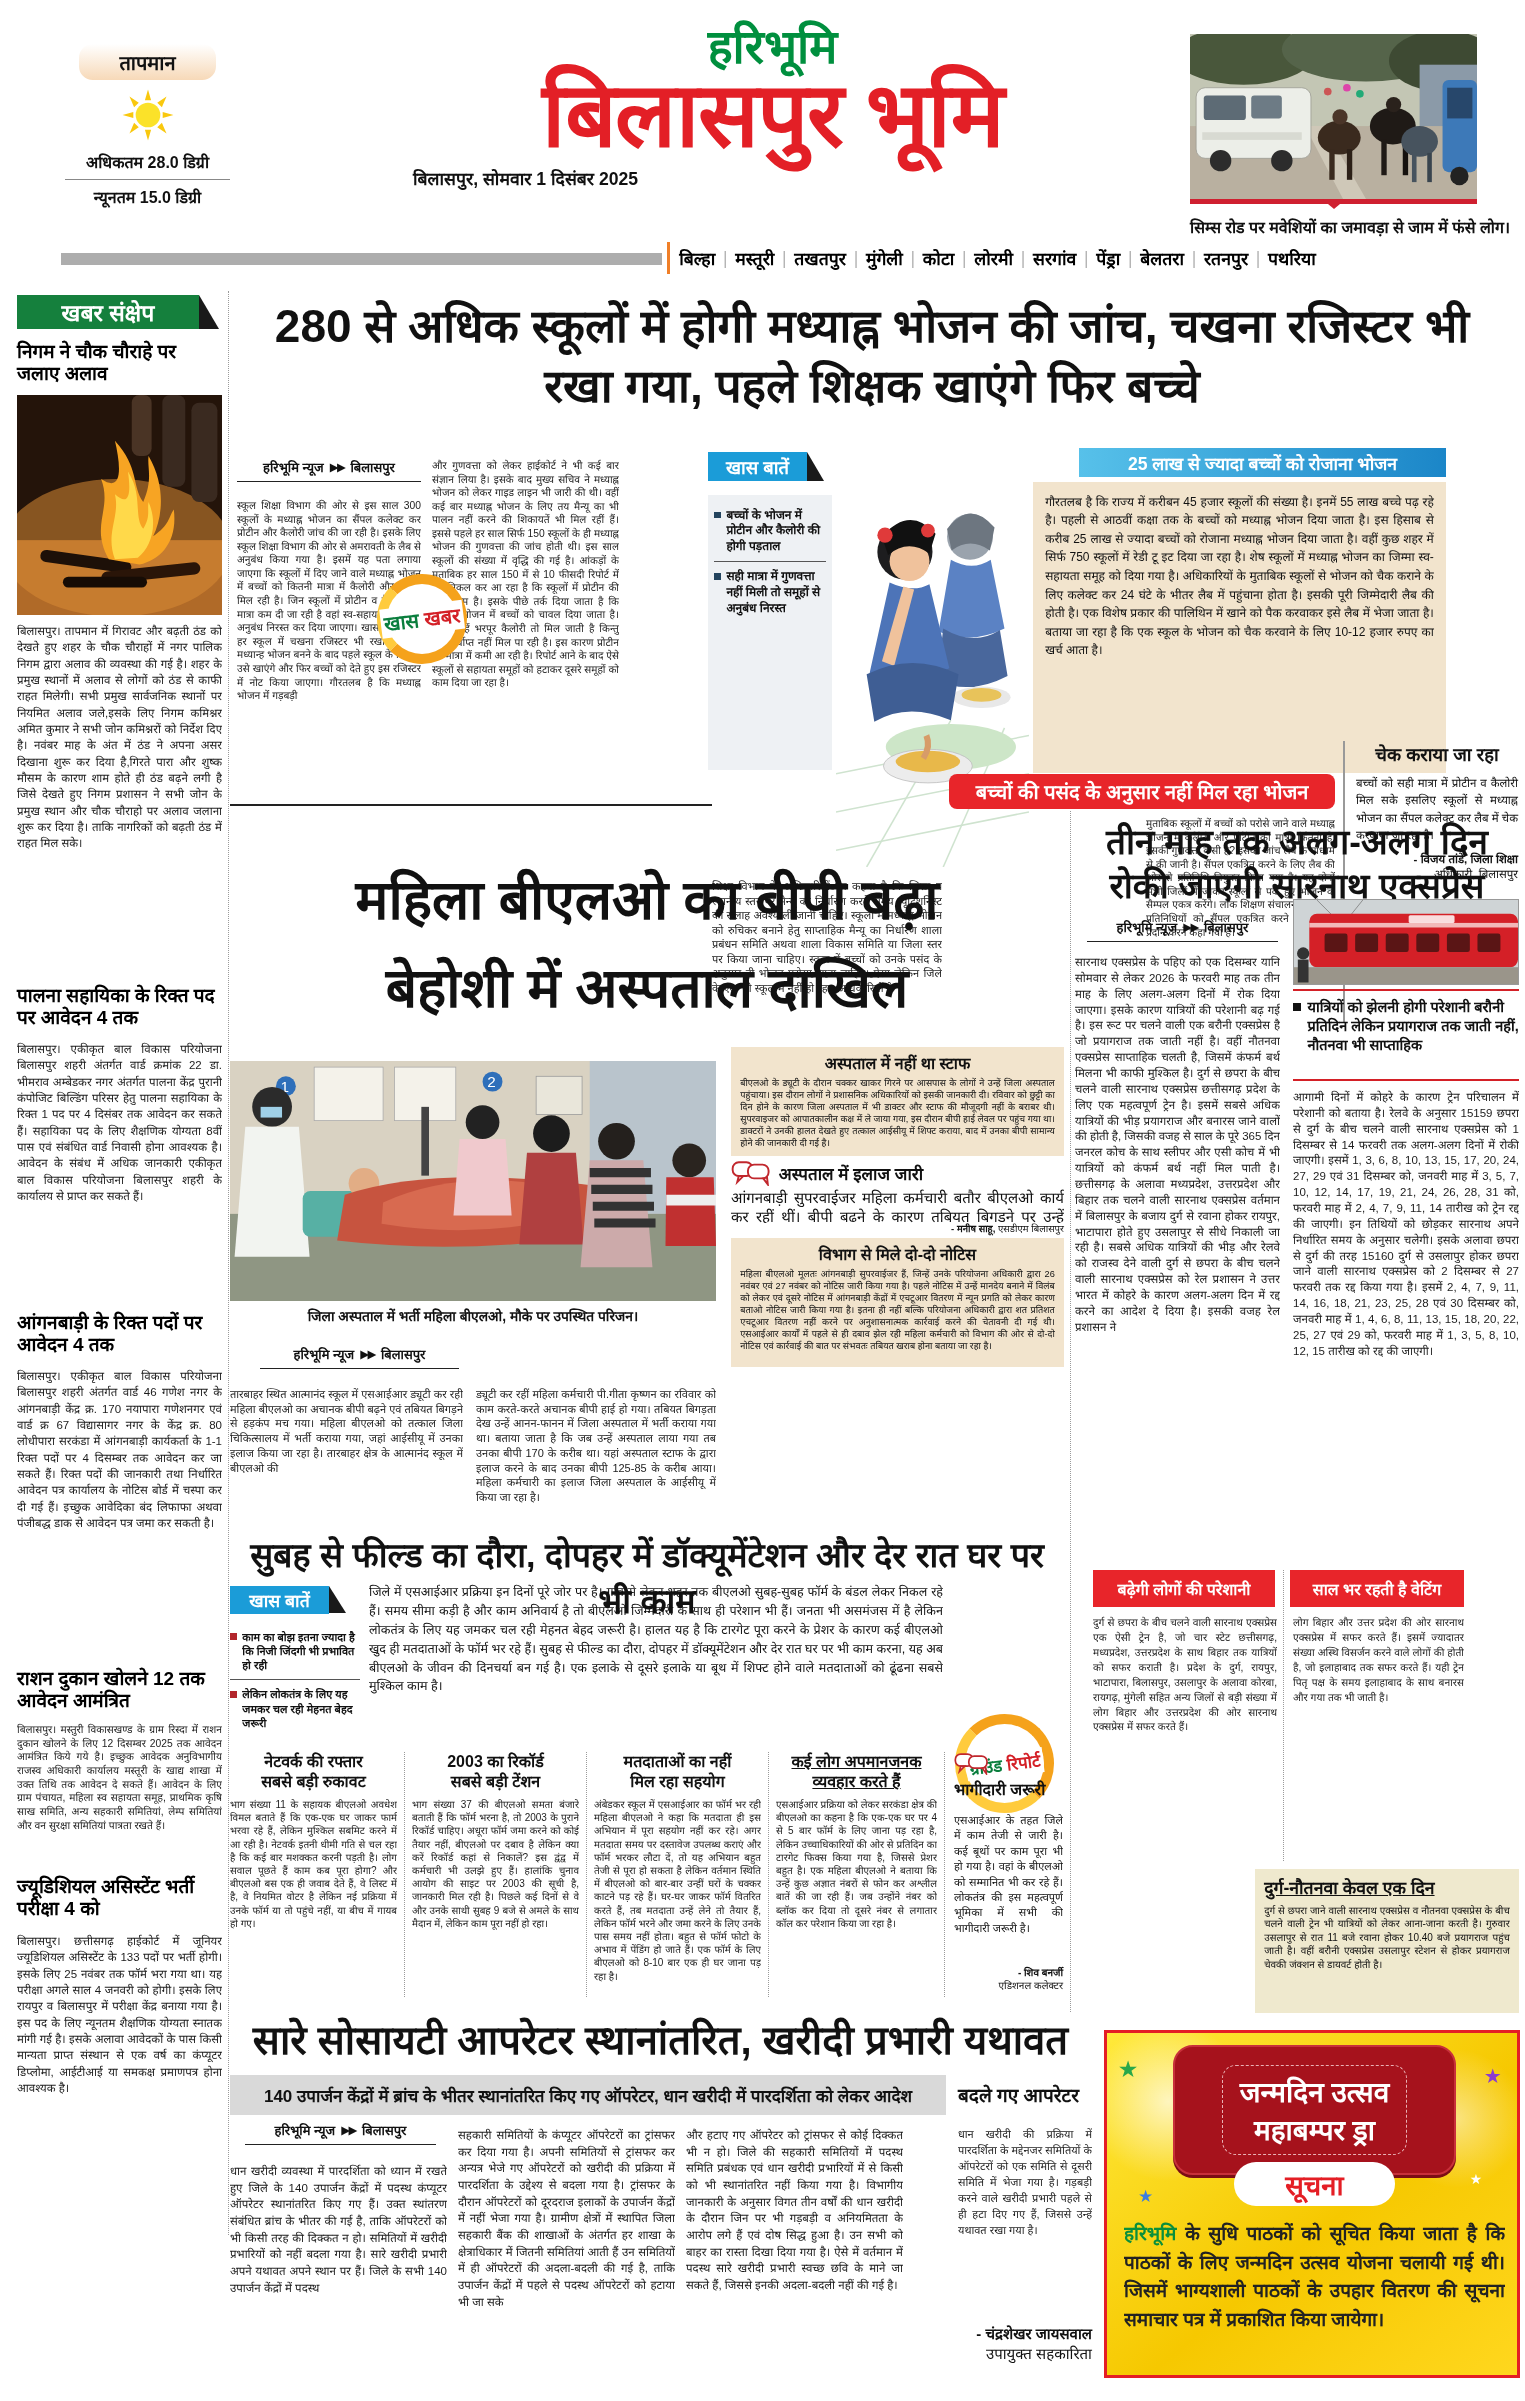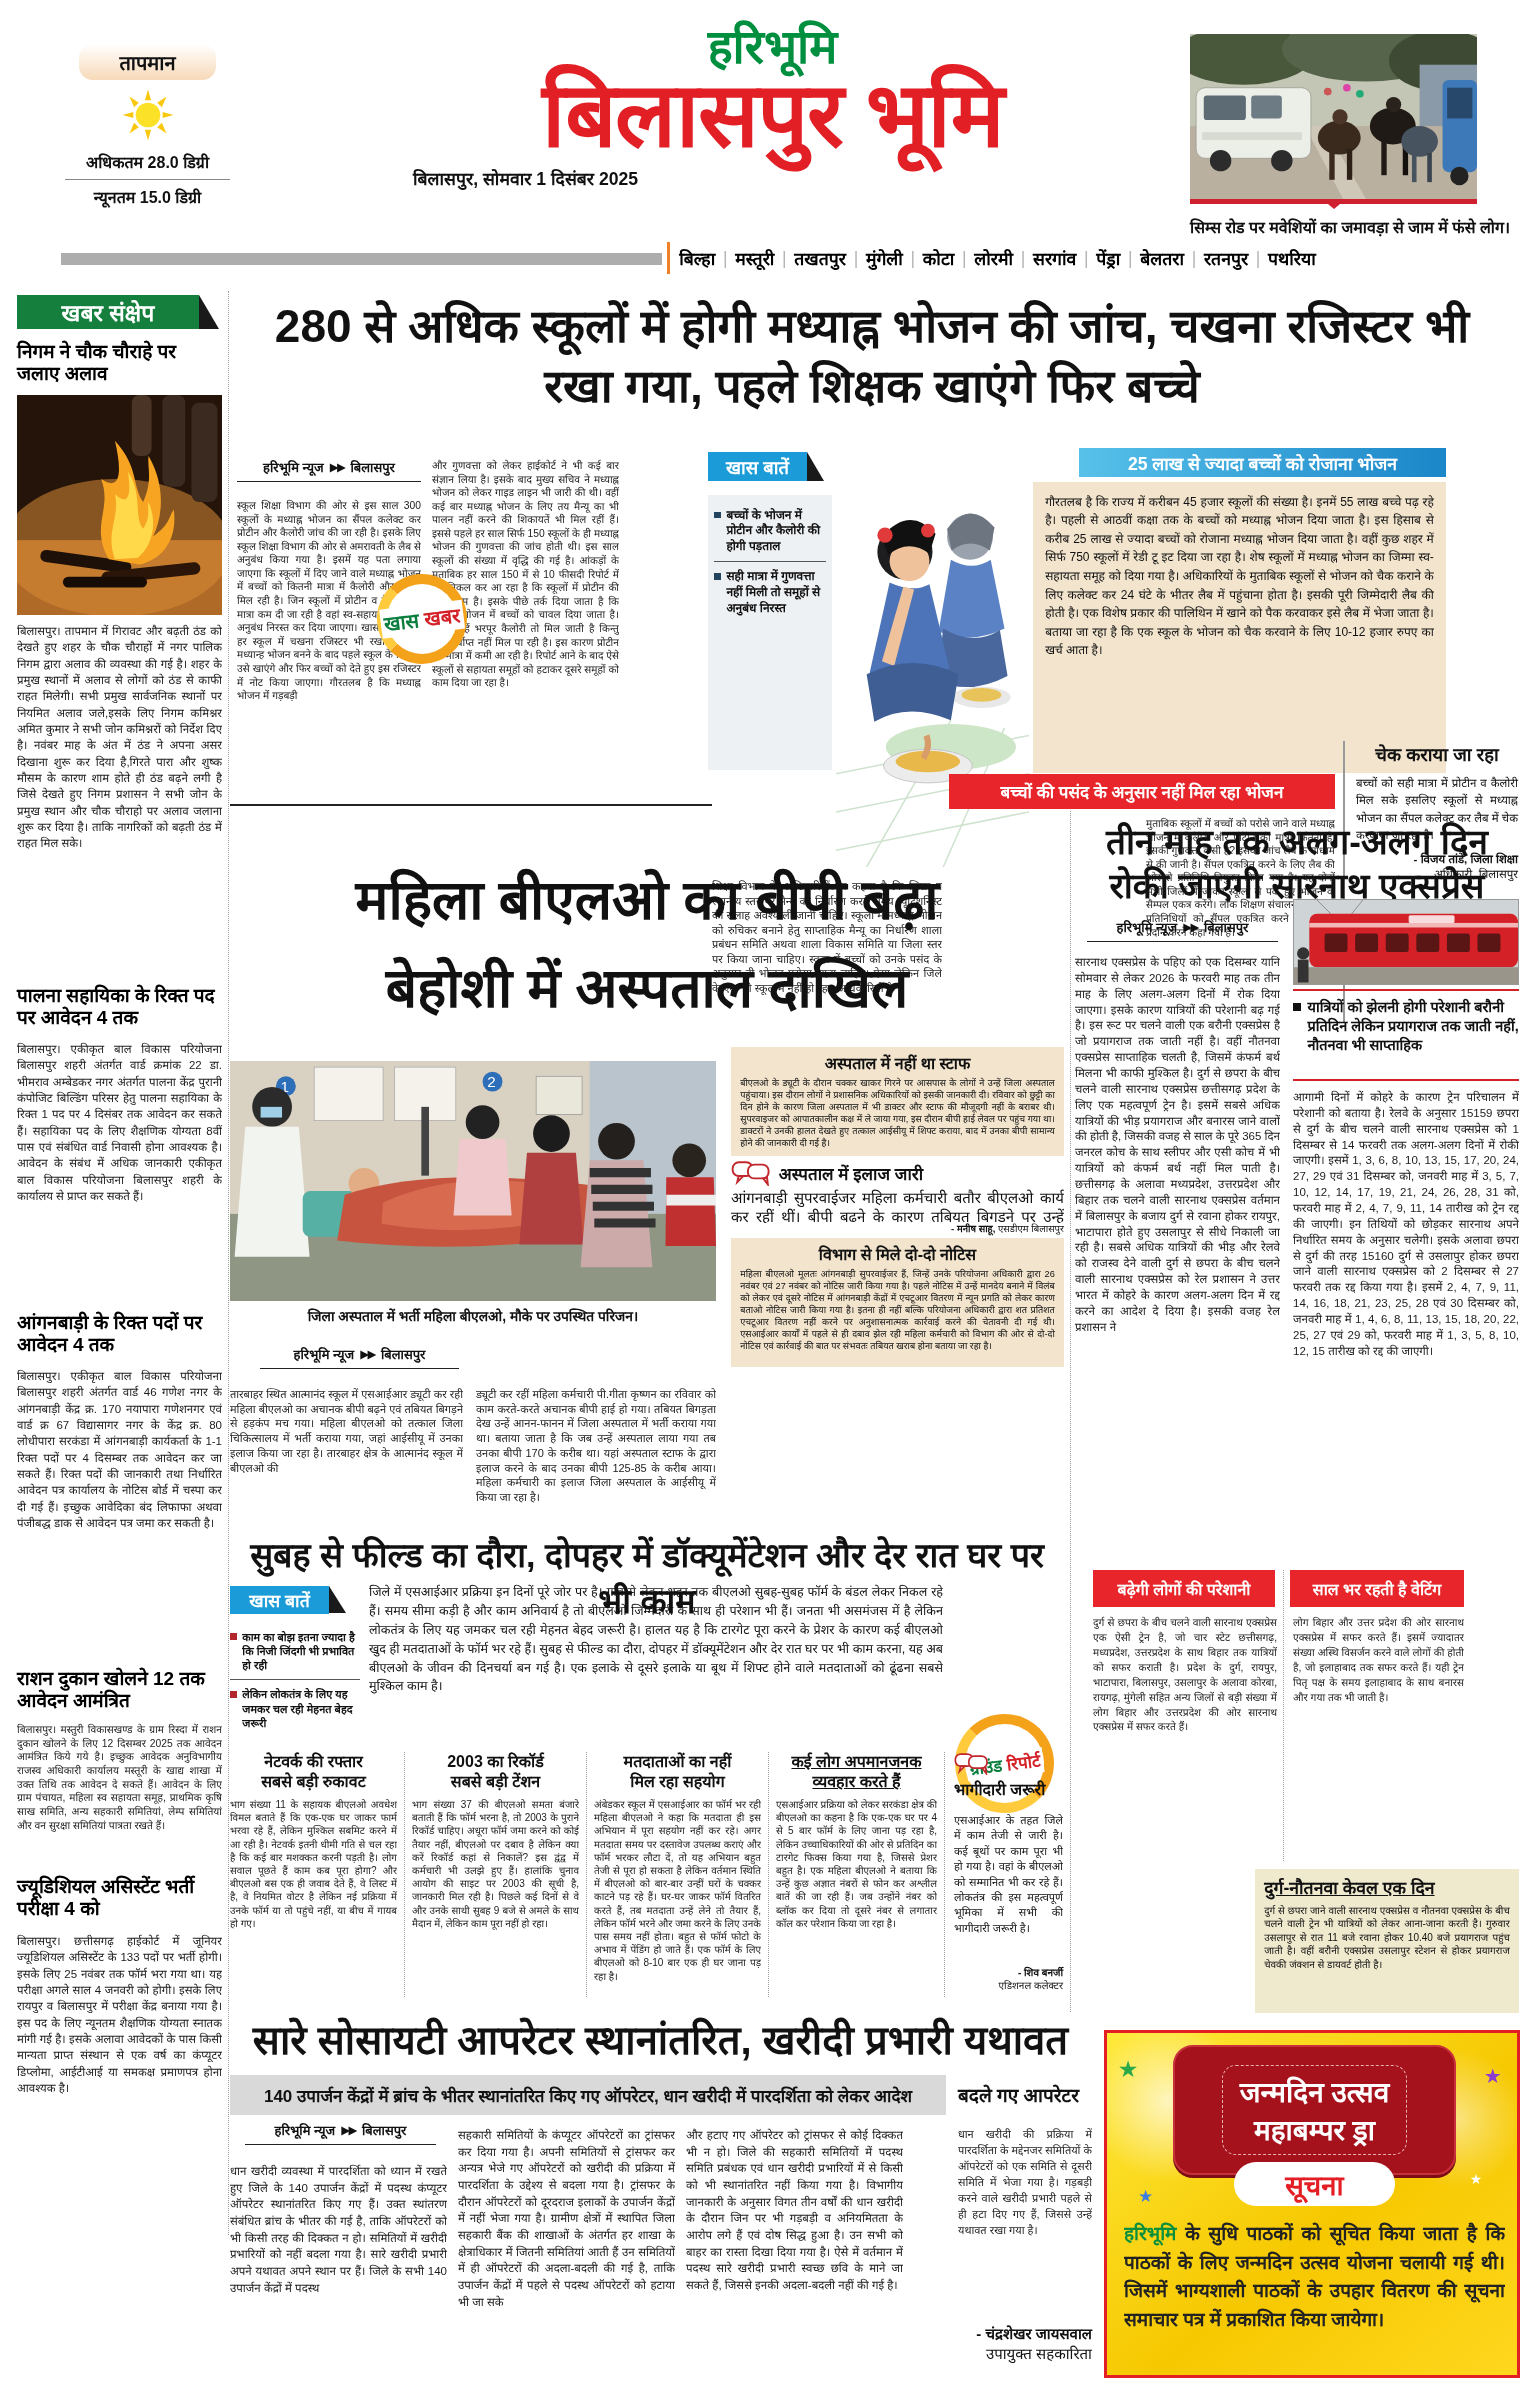--- a/index.html
+++ b/index.html
@@ -259,21 +259,21 @@
   </div>
 
   <div class="abs" style="left:1079px;top:448px;width:367px;height:29px;background:linear-gradient(90deg,#57c1ea,#1b86c8);color:#fff;display:flex;align-items:center;justify-content:center;font-weight:bold;font-size:17.6px;">
     <span>25 लाख से ज्यादा बच्चों को रोजाना भोजन</span>
   </div>
   <div class="abs tan-box clip" style="left:1033px;top:482px;width:413px;height:291px;">
     <div class="bd" style="font-size:12px;line-height:1.55;padding:10.7px 12.2px;">गौरतलब है कि राज्य में करीबन 45 हजार स्कूलों की संख्या है। इनमें 55 लाख बच्चे पढ़ रहे है। पहली से आठवीं कक्षा तक के बच्चों को मध्याह्न भोजन दिया जाता है। इस हिसाब से करीब 25 लाख से ज्यादा बच्चों को रोजाना मध्याह्न भोजन दिया जाता है। वहीं कुछ शहर में सिर्फ 750 स्कूलों में रेडी टू इट दिया जा रहा है। शेष स्कूलों में मध्याह्न भोजन का जिम्मा स्व-सहायता समूह को दिया गया है। अधिकारियों के मुताबिक स्कूलों से भोजन को चैक कराने के लिए कलेक्ट कर 24 घंटे के भीतर लैब में पहुंचाना होता है। इसकी पूरी जिम्मेदारी लैब की होती है। एक विशेष प्रकार की पालिथिन में खाने को पैक करवाकर इसे लैब में भेजा जाता है। बताया जा रहा है कि एक स्कूल के भोजन को चैक करवाने के लिए 10-12 हजार रुपए का खर्च आता है।</div>
   </div>
 
   <div class="abs body-txt clip" style="left:712px;top:879px;width:230px;height:145px;font-size:11px;">शिक्षा विभाग के अधिकारियों का कहना है कि जिला व स्थानीय स्तर पर मैन्यू का निर्धारण करते समय न्यूट्रिशनिस्ट की सलाह अवश्य ली जानी चाहिए। स्कूलों में मध्याह्न भोजन को रुचिकर बनाने हेतु साप्ताहिक मैन्यू का निर्धारण शाला प्रबंधन समिति अथवा शाला विकास समिति या जिला स्तर पर किया जाना चाहिए। स्कूल में बच्चों को उनके पसंद के अनुसार ही भोजन परोसा जाना चाहिए। ऐसा लेकिन जिले के एक भी स्कूल में नहीं हो रहा। अधिकारियों के</div>
-  <div class="abs red-sub" style="left:949px;top:774px;width:386px;height:35px;font-size:17px;">
+  <div class="abs red-sub" style="left:949px;top:774px;width:386px;height:35px;font-size:20px;border-radius:8px;">
     <span>बच्चों की पसंद के अनुसार नहीं मिल रहा भोजन</span>
   </div>
   <div class="abs body-txt clip" style="left:949px;top:817px;width:187px;height:207px;"></div>
   <div class="abs body-txt clip" style="left:1146px;top:817px;width:189px;height:207px;">मुताबिक स्कूलों में बच्चों को परोसे जाने वाले मध्याह्न भोजन में कैलोरी और प्रोटीन की मात्रा कितनी है, इसकी गुणवत्ता कैसी है? इसकी जांच लैब के माध्यम से की जानी है। सैंपल एकत्रित करने के लिए लैब की ओर से प्रतिनिधि नियुक्त किया गया है। यह दोनों सभी जिलों में जाकर स्कूलों से पके हुए भोजन के सैम्पल एकत्र करेंगे। लोक शिक्षण संचालनालय ने इन प्रतिनिधियों को सैंपल एकत्रित करने में सहयोग प्रदान करने कहा गया है।</div>
 
   <div class="abs" style="left:1343px;top:741px;width:1.5px;height:282px;background:#999;"></div>
   <div class="abs" style="left:1356px;top:741px;width:162px;height:283px;">
     <div class="quote-title ctr" style="font-size:18.4px;text-align:center;">चेक कराया जा रहा</div>
     <div class="jst" style="font-size:11.5px;line-height:1.5;margin-top:9.2px;">बच्चों को सही मात्रा में प्रोटीन व कैलोरी मिल सके इसलिए स्कूलों से मध्याह्न भोजन का सैंपल कलेक्ट कर लैब में चेक करवाया जा रहा है।</div>
     <div class="quote-author" style="margin-top:7.7px;font-size:11.5px;"><span class="nm">- विजय तांडे, जिला शिक्षा</span><br>

